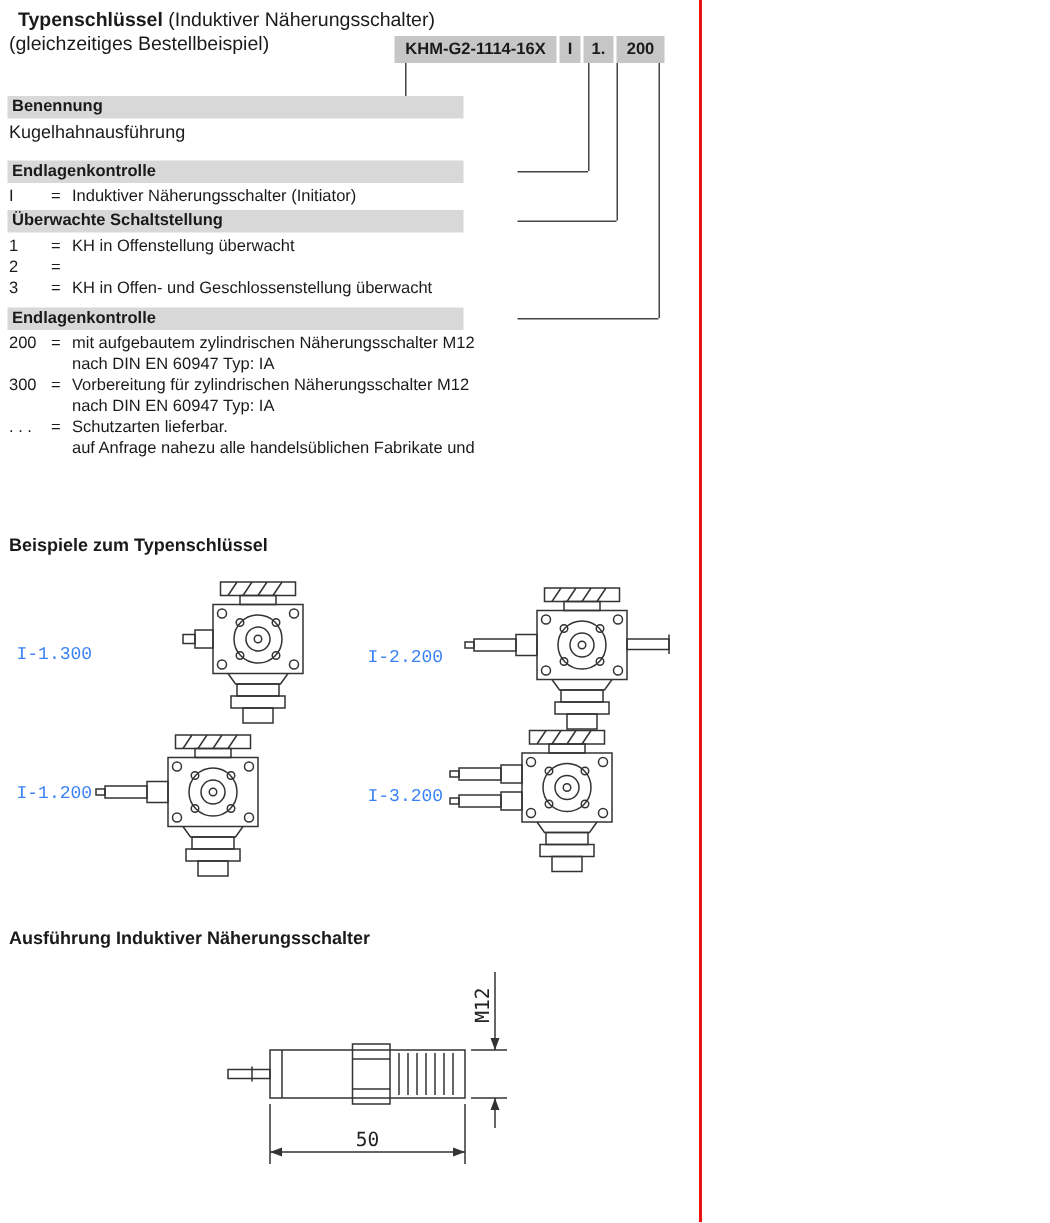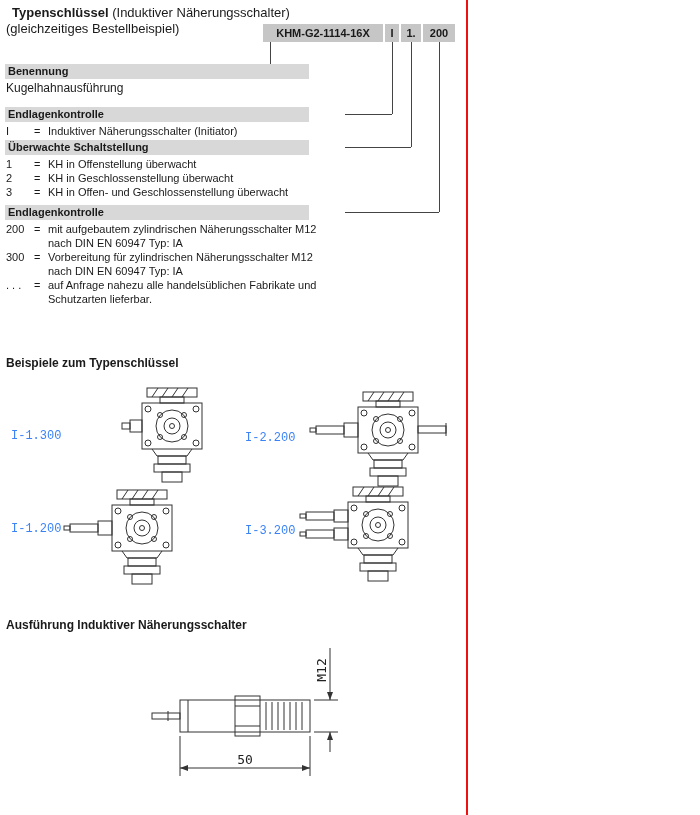--- a/index.html
+++ b/index.html
@@ -7,21 +7,21 @@
   body { font-family: "Liberation Sans", sans-serif; color: #1a1a1a; }
   .page { position: relative; width: 700px; height: 815px; background: #fff; overflow: hidden; }
 
   .title { position: absolute; left: 12px; top: 5px; font-size: 13px; text-align: right; }
   .title b { font-weight: bold; }
   .subtitle { position: absolute; left: 6px; top: 21px; font-size: 13px; }
 
   .code-box { position: absolute; left: 263px; top: 24px; display: flex; gap: 2px; }
   .code-seg { background: #c6c6c6; font-weight: bold; font-size: 11px; height: 18px;
               line-height: 18px; text-align: center; }
-  .w1 { width: 120px; } .w2 { width: 14px; } .w3 { width: 20px; } .w4 { width: 32px; }
+  .w1 { width: 108px; } .w2 { width: 14px; } .w3 { width: 20px; } .w4 { width: 32px; }
 
   .vline, .hline { position: absolute; background: #444; }
   .vline { width: 1px; } .hline { height: 1px; }
 
   .bar { position: absolute; left: 5px; width: 304px; height: 15px; background: #d8d8d8;
          font-weight: bold; font-size: 11px; line-height: 15px; padding-left: 3px; }
 
   .row { position: absolute; left: 6px; font-size: 11px; display: flex; line-height: 14px; }
   .key { width: 28px; white-space: pre; }
   .eq  { width: 14px; }
@@ -72,21 +72,20 @@
 
   <div class="bar" style="top:140px;">Überwachte Schaltstellung</div>
   <div class="row" style="top:157px;">
     <span class="key">1</span>
     <span class="eq">=</span>
     <span>KH in Offenstellung überwacht</span>
   </div>
   <div class="row" style="top:171px;">
     <span class="key">2</span>
     <span class="eq">=</span>
-    <span>KH in Geschlossenstellung überwacht</span>
   </div>
   <div class="row" style="top:185px;">
     <span class="key">3</span>
     <span class="eq">=</span>
     <span>KH in Offen- und Geschlossenstellung überwacht</span>
   </div>
 
   <div class="bar" style="top:205px;">Endlagenkontrolle</div>
   <div class="row" style="top:222px;">
     <span class="key">200</span>
@@ -101,22 +100,22 @@
     <span class="eq">=</span>
     <span class="desc">
       <span>Vorbereitung für zylindrischen Näherungsschalter M12</span>
       <span>nach DIN EN 60947 Typ: IA</span>
     </span>
   </div>
   <div class="row" style="top:278px;">
     <span class="key">. . .</span>
     <span class="eq">=</span>
     <span class="desc">
+      <span>Schutzarten lieferbar.</span>
       <span>auf Anfrage nahezu alle handelsüblichen Fabrikate und</span>
-      <span>Schutzarten lieferbar.</span>
     </span>
   </div>
 
   <div class="h2" style="top:356px;">Beispiele zum Typenschlüssel</div>
 
   <div class="valve-label" style="left:11px; top:429px;">I-1.300</div>
   <svg style="left:92px; top:386px;" width="140" height="100" viewBox="0 0 140 100">
     <g stroke="#333" fill="none" stroke-width="1">
       <rect x="55" y="2" width="50" height="9"></rect>
       <line x1="60" y1="11" x2="66" y2="2"></line>

